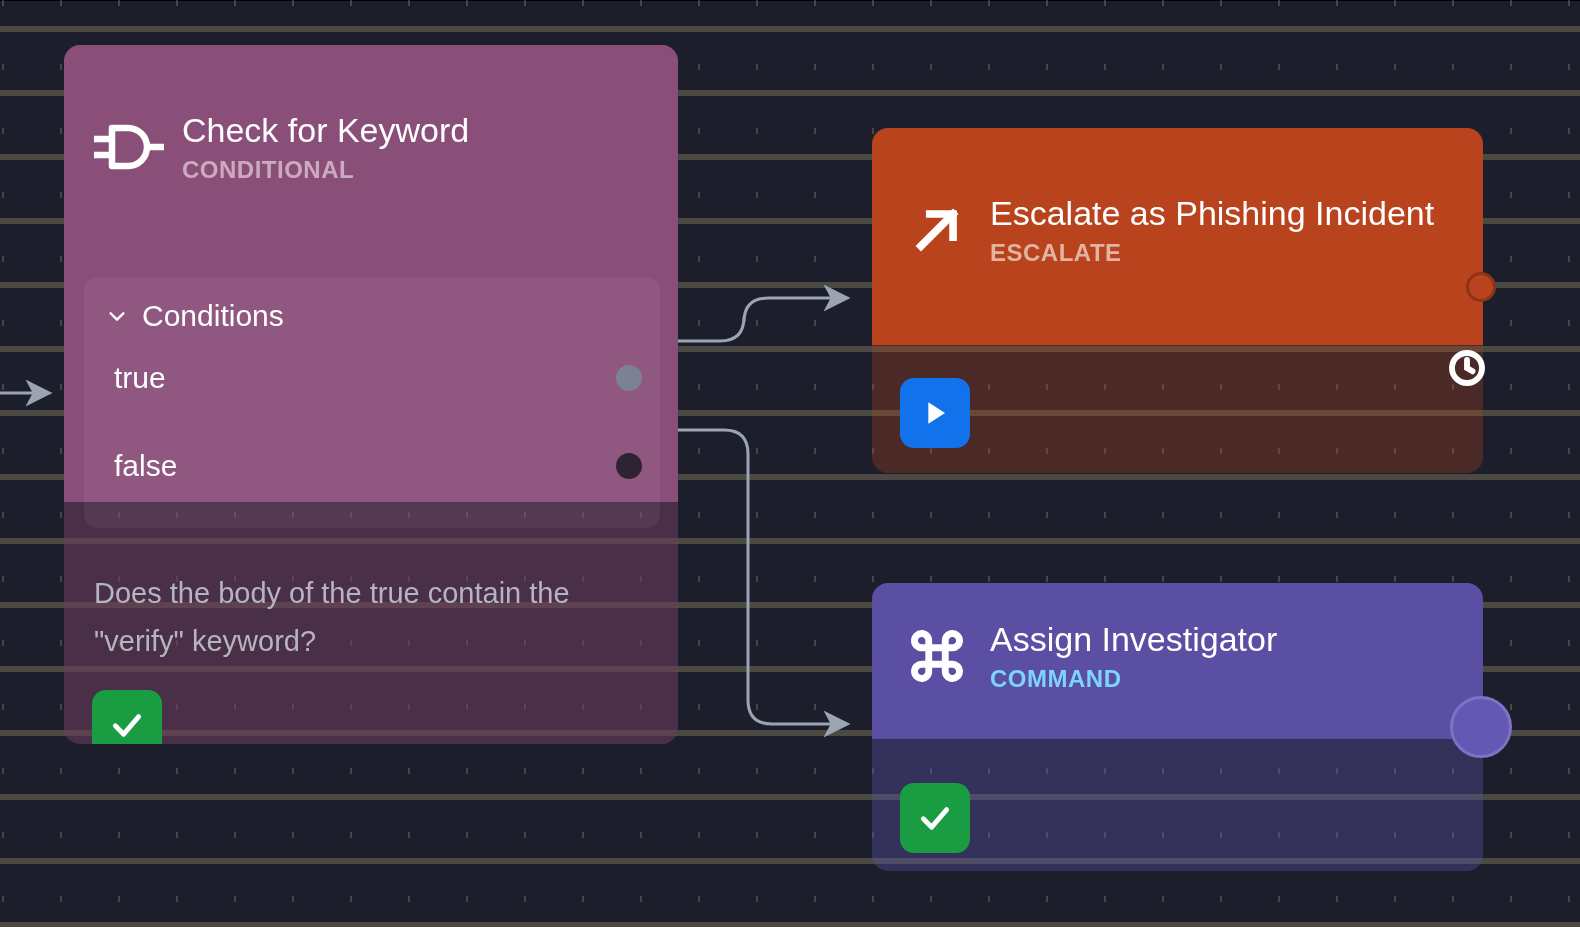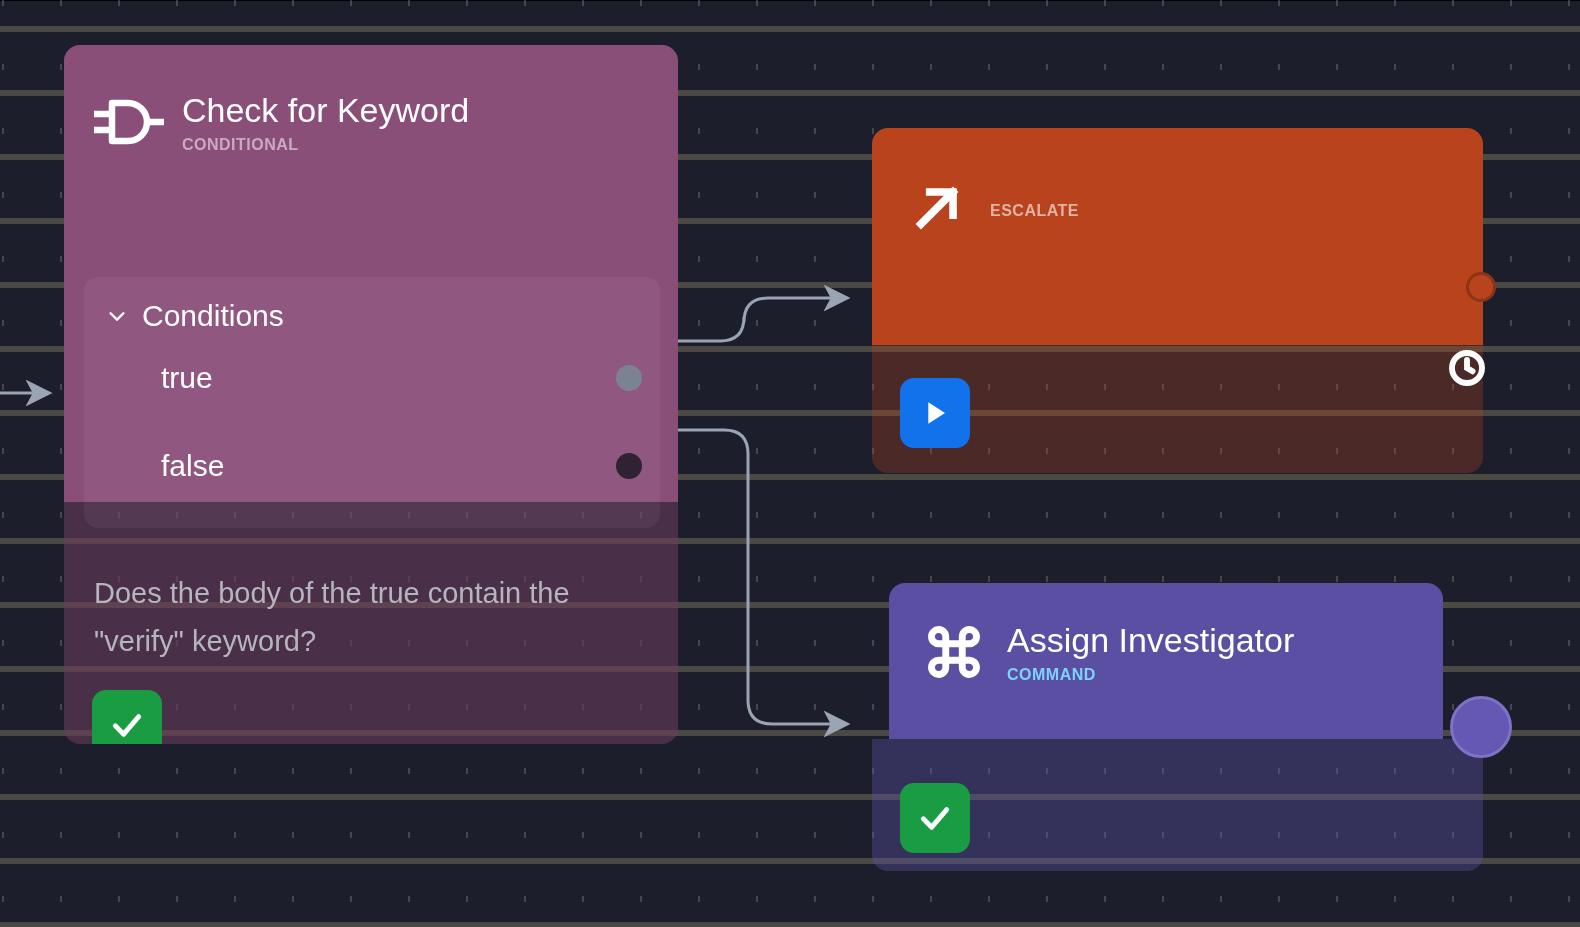--- a/index.html
+++ b/index.html
@@ -43,41 +43,41 @@
   #node-conditional {
     left: 64px; top: 45px; width: 614px; height: 699px;
     border-radius: 16px;
     background: rgba(112, 60, 96, 0.55);
     overflow: hidden;
   }
   #cond-header {
     position: absolute; left:0; top:0; width: 614px; height: 457px;
     background: #8a4f79;
   }
-  .head-row { display: flex; align-items: center; padding: 45px 0 0 26px; }
+  .head-row { display: flex; align-items: center; padding: 65px 0 0 26px; }
   .node-icon { width: 78px; flex: 0 0 78px; display: flex; align-items: center; justify-content: center; }
   .head-text { margin-left: 14px; }
   .node-title { color: #ffffff; font-size: 34px; line-height: 40px; font-weight: 400; }
   .node-kind {
-    font-size: 16px; font-weight: 700; letter-spacing: 0.5px;
+    font-size: 24px; font-weight: 700; letter-spacing: 0.5px;
     margin-top: 6px;
   }
   #cond-kind { color: #cbaabf; }
   #cond-panel {
     position: absolute; left: 20px; top: 232px; width: 576px; height: 251px;
     border-radius: 14px; background: rgba(255,255,255,0.055); text-align: center;
   }
   #cond-panel-head { display: flex; align-items: center; gap: 14px; padding: 22px 0 0 22px; }
   .chev { width: 22px; height: 22px; display:block; }
   #cond-panel-title { color: #ffffff; font-size: 30px; }
   .port-row {
     position: absolute; left: 30px; right: 18px;
     display: flex; align-items: center; justify-content: space-between;
   }
-  .port-label { color: #ffffff; font-size: 30px; margin-left: 47px; }
+  .port-label { color: #ffffff; font-size: 30px; }
   .port-dot { width: 26px; height: 26px; border-radius: 50%; }
   #port-true  { top: 84px; }
   #port-false { top: 172px; gap: 32px; }
   #dot-true  { background: #7b8392; }
   #dot-false { background: #2e2233; }
   #cond-desc {
     position: absolute; left: 30px; top: 524px; width: 560px;
     color: #b6b5bd; font-size: 29px; line-height: 48px;
   }
   .status-btn {
@@ -109,21 +109,21 @@
     width: 30px; height: 30px; border-radius: 50%;
     background: #b8431d; border: 3px solid #8c3416;
   }
 
   
   #node-command {
     left: 872px; top: 583px; width: 611px; height: 288px;
     border-radius: 16px; overflow: visible;
   }
   #cmd-header {
-    position: absolute; left:17px; top:0; width: 554px; height: 156px;
+    position: absolute; left:0; top:0; width: 611px; height: 156px;
     background: #5a4fa3; border-radius: 16px 16px 0 0;
   }
   #cmd-body {
     position: absolute; left:0; top:156px; width: 611px; height: 132px;
     background: rgba(90,79,163,0.40); border-radius: 0 0 16px 16px;
   }
   #cmd-kind { color: #7dd3fc; }
   #cmd-status { left: 28px; top: 200px; background: #1a9c43; }
   #cmd-out-port {
     position: absolute; right: -29px; top: 113px;
@@ -203,20 +203,21 @@
   <div class="node" id="node-escalate">
     <div id="esc-header">
       <div class="head-row">
         <span class="node-icon">
           <svg width="70" height="70" viewBox="0 0 24 24" fill="none">
             <path d="M6.5 17.5 L17.5 6.5" stroke="#fff" stroke-width="2.6" stroke-linecap="square"></path>
             <path d="M9.5 6.5 L17.5 6.5 L17.5 14.5" stroke="#fff" stroke-width="2.6" stroke-linecap="square" stroke-linejoin="miter"></path>
           </svg>
         </span>
         <div class="head-text">
+          <div class="node-title">Escalate as Phishing Incident</div>
           <div class="node-kind" id="esc-kind">ESCALATE</div>
         </div>
       </div>
     </div>
 
     <div id="esc-body"></div>
 
     <span id="esc-clock-icon">
       <svg width="44" height="44" viewBox="0 0 24 24" fill="none">
         <circle cx="12" cy="12" r="8.2" stroke="#fff" stroke-width="3.2"></circle>

